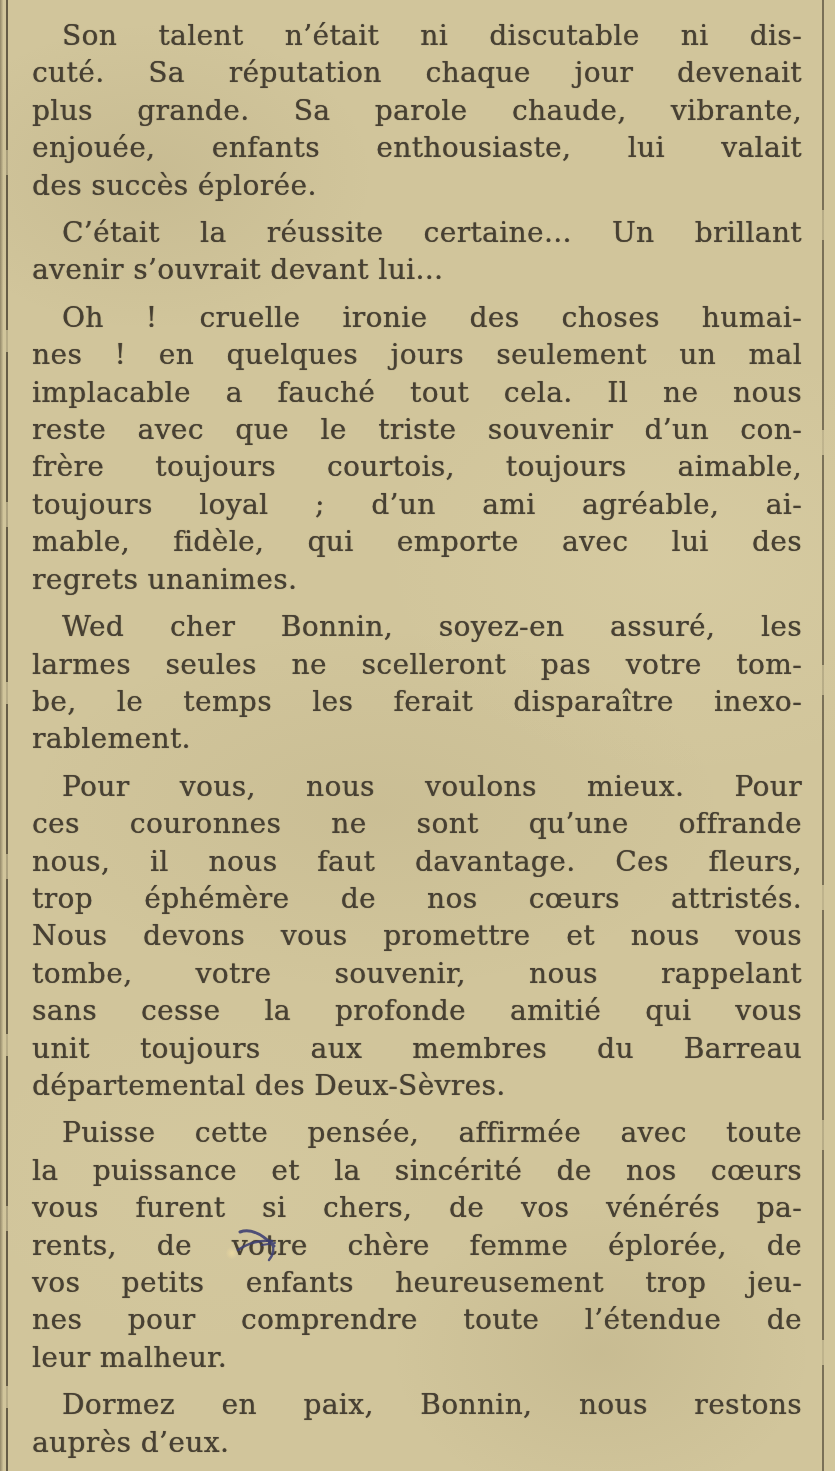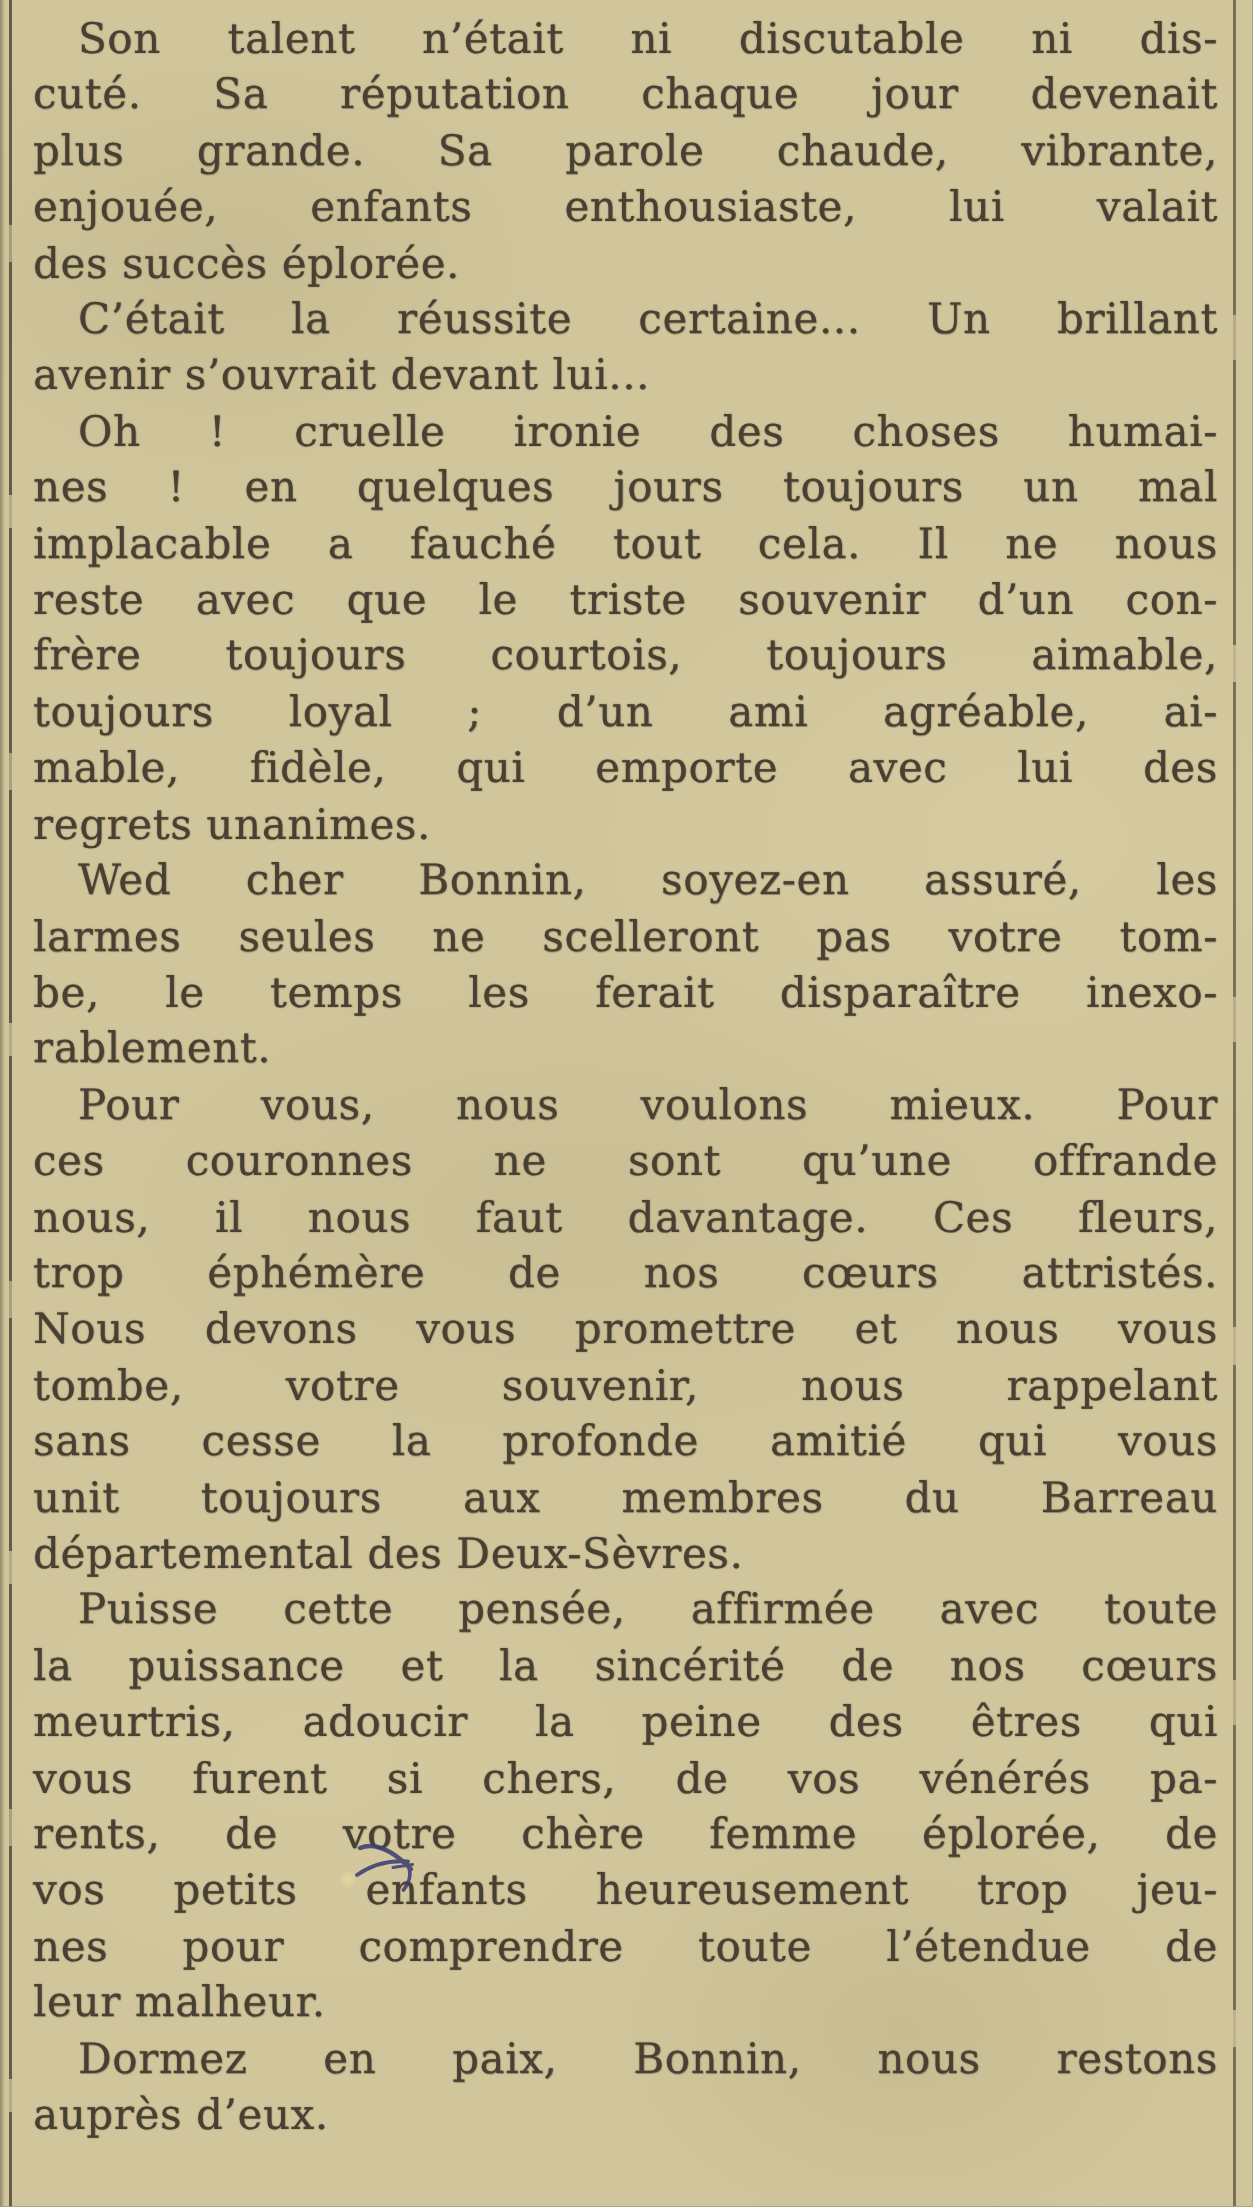--- a/index.html
+++ b/index.html
@@ -60,21 +60,21 @@
       var(--rule) 240px, var(--rule) 430px,
       rgba(74,66,50,0.22) 430px, rgba(74,66,50,0.22) 455px
     );
   }
   .column {
     position: absolute;
     left: 22px;
     top: 7px;
     width: 790px;
   }
-  .para { margin: 0; }
+  .para { margin: 10px; }
   .line {
     font-size: 28px;
     line-height: 37.4px;
     letter-spacing: 0.4px;
     text-align: justify;
     text-align-last: justify;
     white-space: normal;
     text-shadow: 0 0 1px rgba(62,54,38,0.55), 0.4px 0.4px 0.5px rgba(62,54,38,0.35);
   }
   .line.first { text-indent: 30px; }
@@ -112,21 +112,21 @@
         <div class="line">plus grande. Sa parole chaude, vibrante,</div>
         <div class="line">enjouée, enfants enthousiaste, lui valait</div>
         <div class="line last">des succès éplorée.</div>
       </div>
       <div class="para">
         <div class="line first">C’était la réussite certaine... Un brillant</div>
         <div class="line last">avenir s’ouvrait devant lui...</div>
       </div>
       <div class="para">
         <div class="line first">Oh ! cruelle ironie des choses humai-</div>
-        <div class="line">nes ! en quelques jours toujours un mal</div>
+        <div class="line">nes ! en quelques jours seulement un mal</div>
         <div class="line">implacable a fauché tout cela. Il ne nous</div>
         <div class="line">reste avec que le triste souvenir d’un con-</div>
         <div class="line">frère toujours courtois, toujours aimable,</div>
         <div class="line">toujours loyal ; d’un ami agréable, ai-</div>
         <div class="line">mable, fidèle, qui emporte avec lui des</div>
         <div class="line last">regrets unanimes.</div>
       </div>
       <div class="para">
         <div class="line first">Wed cher Bonnin, soyez-en assuré, les</div>
         <div class="line">larmes seules ne scelleront pas votre tom-</div>
@@ -140,21 +140,20 @@
         <div class="line">trop éphémère de nos cœurs attristés.</div>
         <div class="line">Nous devons vous promettre et nous vous</div>
         <div class="line">tombe, votre souvenir, nous rappelant</div>
         <div class="line">sans cesse la profonde amitié qui vous</div>
         <div class="line">unit toujours aux membres du Barreau</div>
         <div class="line last">départemental des Deux-Sèvres.</div>
       </div>
       <div class="para">
         <div class="line first">Puisse cette pensée, affirmée avec toute</div>
         <div class="line">la puissance et la sincérité de nos cœurs</div>
-        <div class="line">meurtris, adoucir la peine des êtres qui</div>
         <div class="line">vous furent si chers, de vos vénérés pa-</div>
         <div class="line">rents, de votre chère femme éplorée, de</div>
         <div class="line">vos petits enfants heureusement trop jeu-</div>
         <div class="line">nes pour comprendre toute l’étendue de</div>
         <div class="line last">leur malheur.</div>
       </div>
       <div class="para">
         <div class="line first">Dormez en paix, Bonnin, nous restons</div>
         <div class="line last">auprès d’eux.</div>
       </div>

